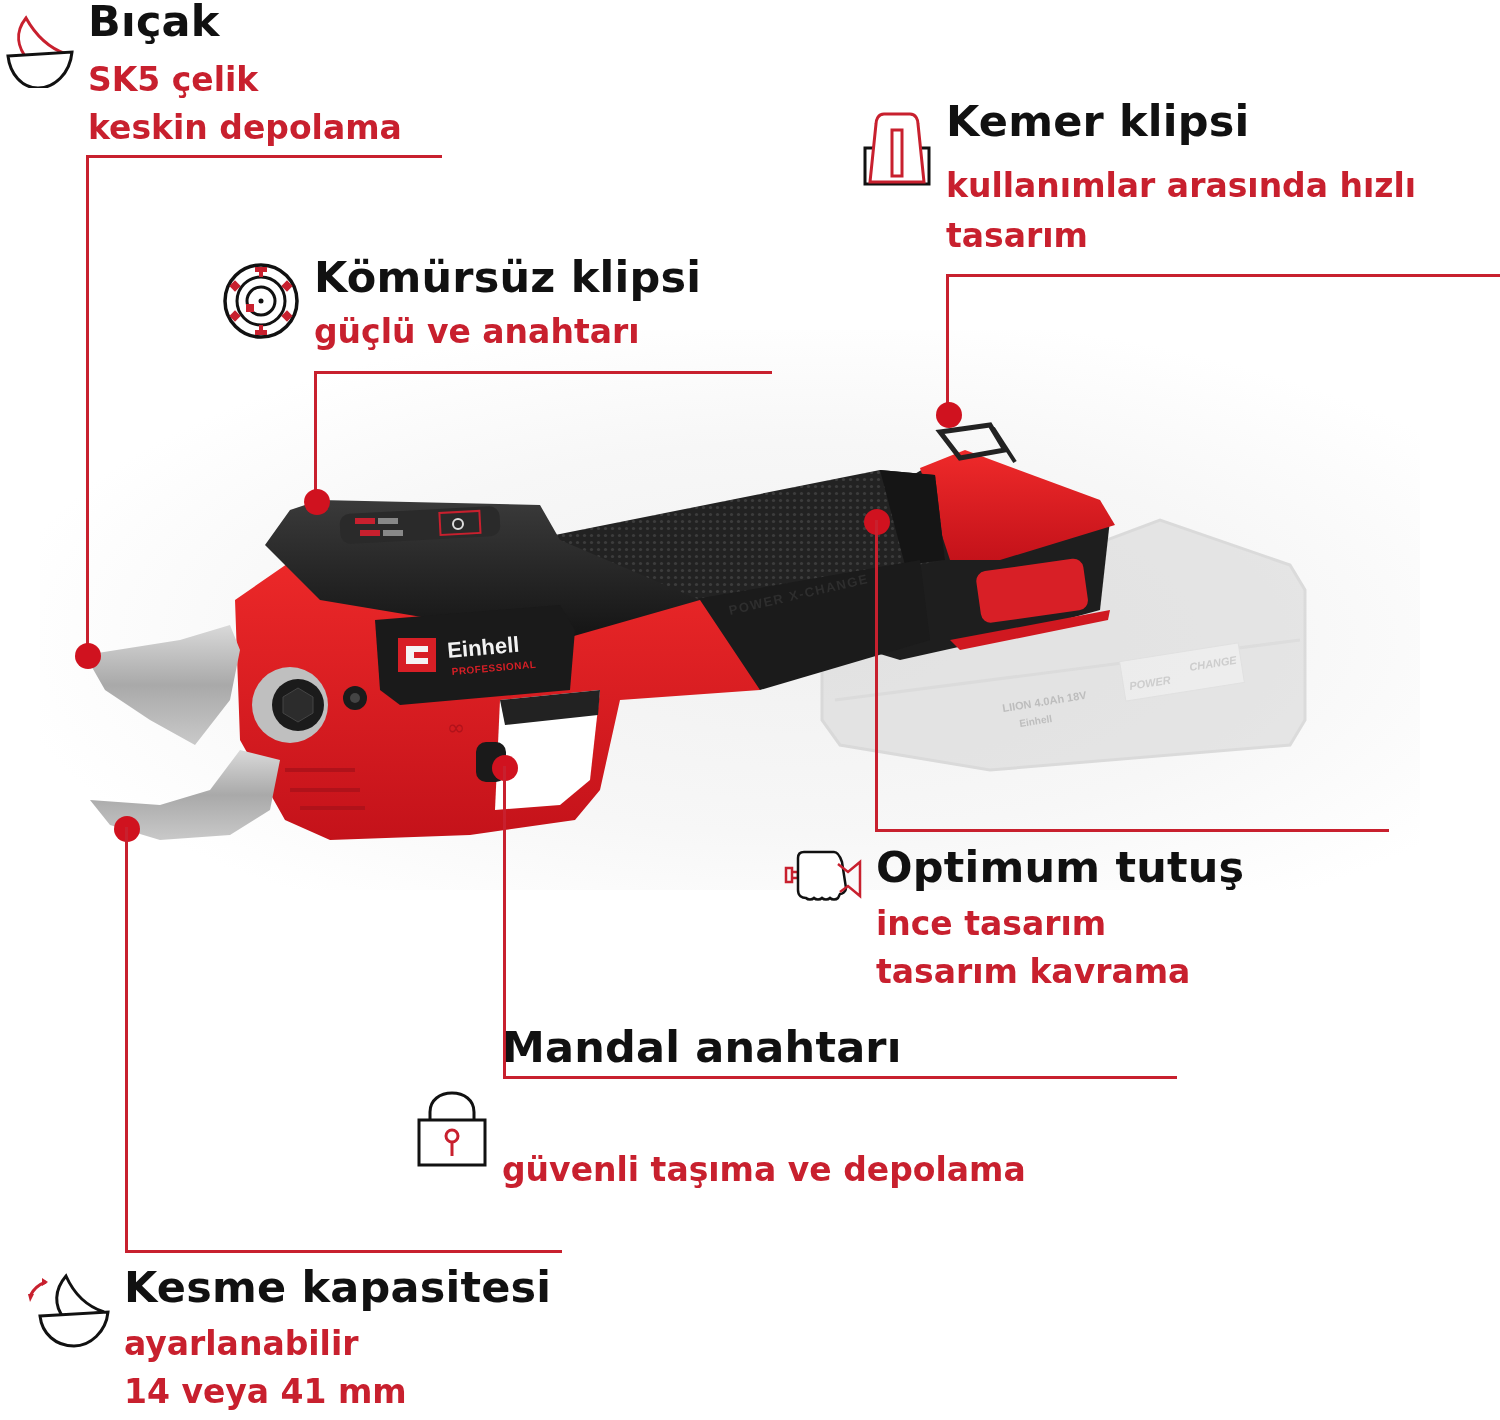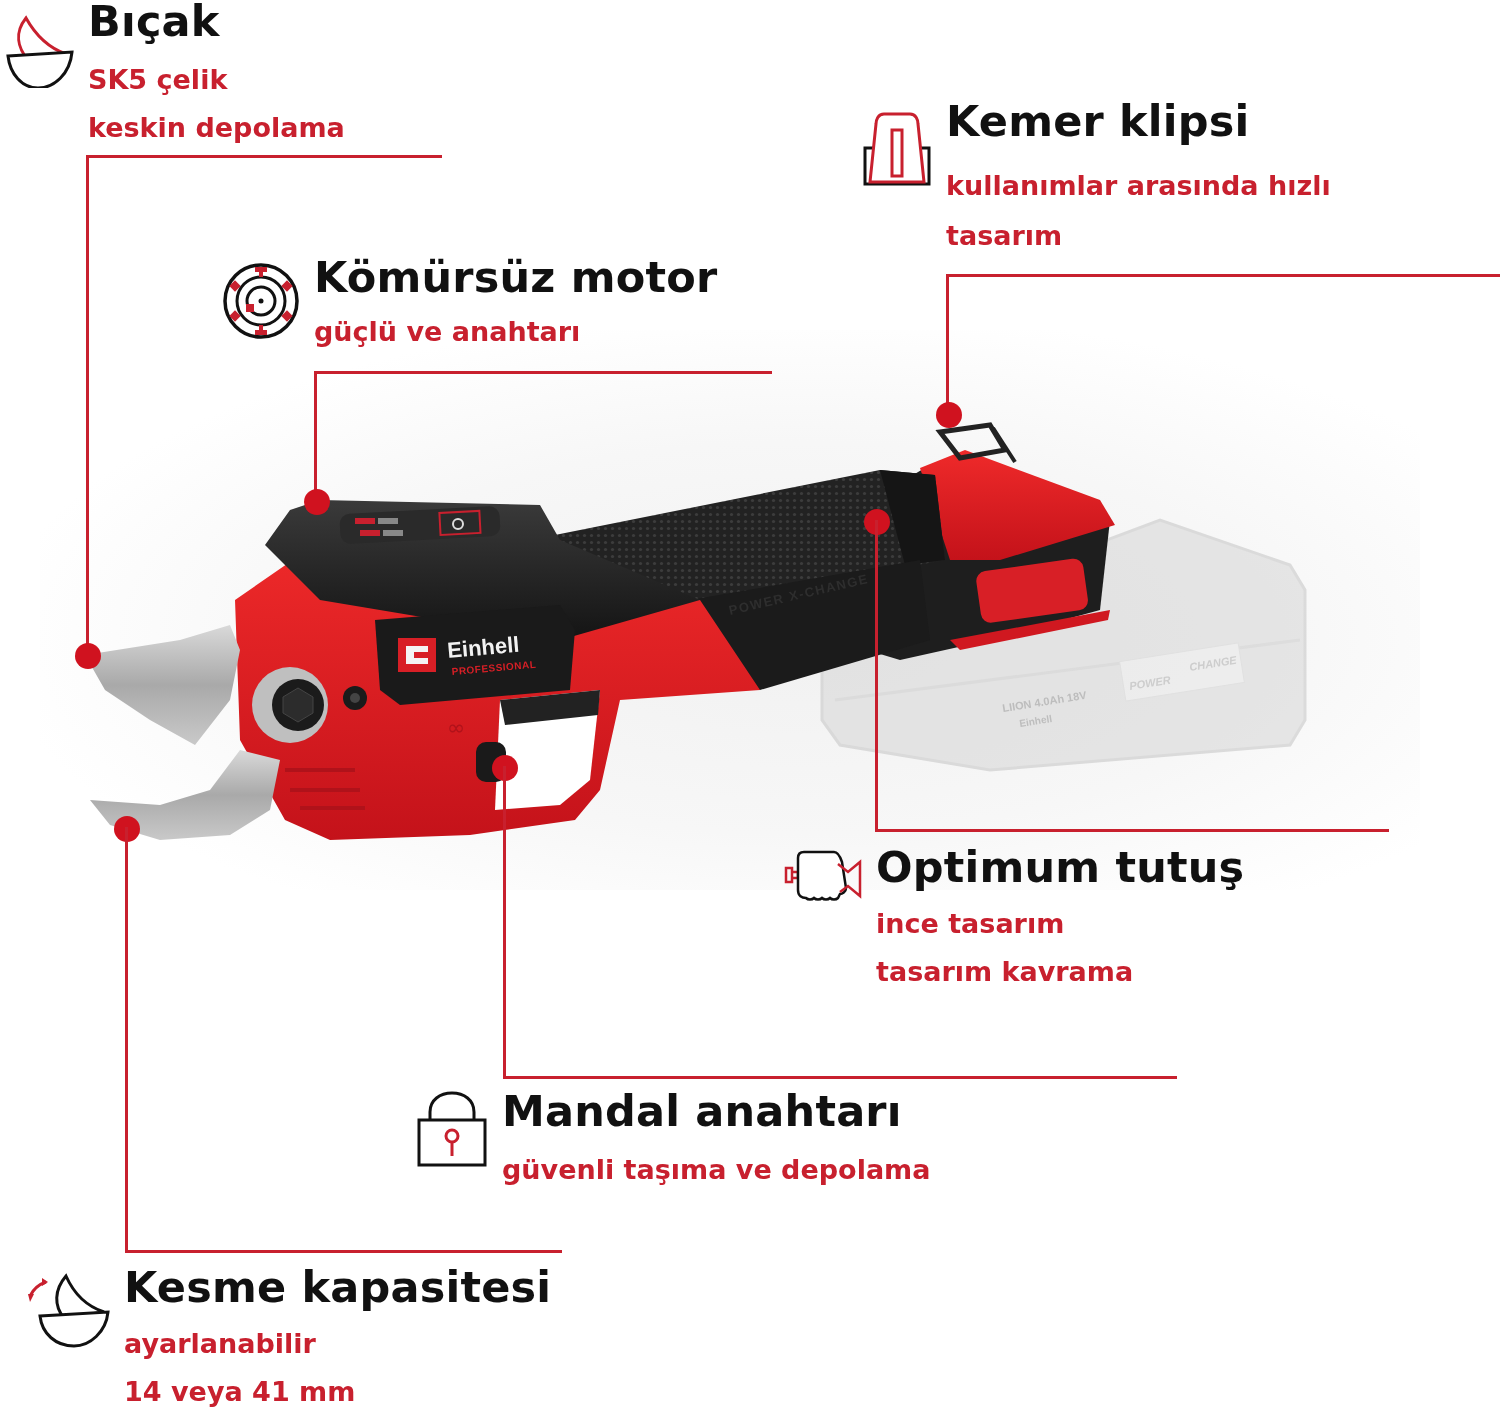--- a/index.html
+++ b/index.html
@@ -13,21 +13,21 @@
     background: radial-gradient(ellipse at 55% 55%, #f1f1f1 0%, #f7f7f7 45%, #ffffff 75%);
   }
   .feature { position: absolute; }
   .feature .icon { position: absolute; }
   .title {
     position: absolute; white-space: nowrap;
     color: #111111; font-weight: 700; font-size: 43px; line-height: 50px; letter-spacing: 0.2px;
   }
   .sub {
     position: absolute; white-space: nowrap;
-    color: #c8202e; font-weight: 700; font-size: 27px; line-height: 48px;
+    color: #c8202e; font-weight: 700; font-size: 33px; line-height: 48px;
   }
   .line { position: absolute; background: #c8202e; }
   .dot { position: absolute; width: 26px; height: 26px; border-radius: 50%; background: #d0121f; }
   .product { position: absolute; left: 0; top: 0; width: 1500px; height: 1420px; }
 </style>
 </head>
 <body>
 
 <div class="bg-glow"></div>
 
@@ -154,21 +154,21 @@
         <rect x="37" y="9" width="4" height="6"></rect>
       <rect x="33" y="68" width="12" height="5"></rect>
         <rect x="37" y="63" width="4" height="6"></rect>
       <rect x="9" y="20" width="8" height="8" transform="rotate(45 13 24)"></rect>
       <rect x="61" y="20" width="8" height="8" transform="rotate(45 65 24)"></rect>
       <rect x="9" y="50" width="8" height="8" transform="rotate(45 13 54)"></rect>
       <rect x="61" y="50" width="8" height="8" transform="rotate(45 65 54)"></rect>
       <rect x="24" y="42" width="8" height="8"></rect>
     </g>
   </svg>
-  <div class="title" style="left:314px;top:252px">Kömürsüz motor</div>
+  <div class="title" style="left:314px;top:252px">Kömürsüz klipsi</div>
   <div class="sub" style="left:314px;top:308px">güçlü ve anahtarı</div>
 </div>
 <div class="line" style="left:314px;top:371px;width:458px;height:3px"></div>
 <div class="line" style="left:314px;top:371px;width:3px;height:125px"></div>
 <div class="dot" style="left:304px;top:489px"></div>
 
 <div class="dot" style="left:864px;top:509px"></div>
 <div class="line" style="left:875px;top:520px;width:3px;height:312px"></div>
 <div class="line" style="left:875px;top:829px;width:514px;height:3px"></div>
 <div class="feature">
@@ -185,21 +185,21 @@
 <div class="dot" style="left:492px;top:755px"></div>
 <div class="line" style="left:503px;top:766px;width:3px;height:313px"></div>
 <div class="line" style="left:503px;top:1076px;width:674px;height:3px"></div>
 <div class="feature">
   <svg class="icon" style="left:416px;top:1090px" width="72" height="78" viewBox="0 0 72 78">
     <path d="M 14 30 L 14 22 C 14 10 24 3 36 3 C 48 3 58 10 58 22 L 58 30" fill="none" stroke="#111" stroke-width="3"></path>
     <rect x="3" y="30" width="66" height="45" fill="#fff" stroke="#111" stroke-width="3"></rect>
     <circle cx="36" cy="46" r="6" fill="none" stroke="#c8202e" stroke-width="3"></circle>
     <line x1="36" y1="52" x2="36" y2="66" stroke="#c8202e" stroke-width="3"></line>
   </svg>
-  <div class="title" style="left:502px;top:1086px">Mandal anahtarı</div>
+  <div class="title" style="left:502px;top:1022px">Mandal anahtarı</div>
   <div class="sub" style="left:502px;top:1146px">güvenli taşıma ve depolama</div>
 </div>
 
 <div class="dot" style="left:114px;top:816px"></div>
 <div class="line" style="left:125px;top:827px;width:3px;height:426px"></div>
 <div class="line" style="left:125px;top:1250px;width:437px;height:3px"></div>
 <div class="feature">
   <svg class="icon" style="left:24px;top:1270px" width="86" height="80" viewBox="0 0 86 80">
     <path d="M 6 26 C 10 18 16 14 22 12" fill="none" stroke="#c8202e" stroke-width="3"></path>
     <path d="M 18 8 L 24 12 L 18 16 Z M 4 24 L 6 32 L 10 24 Z" fill="#c8202e"></path>

